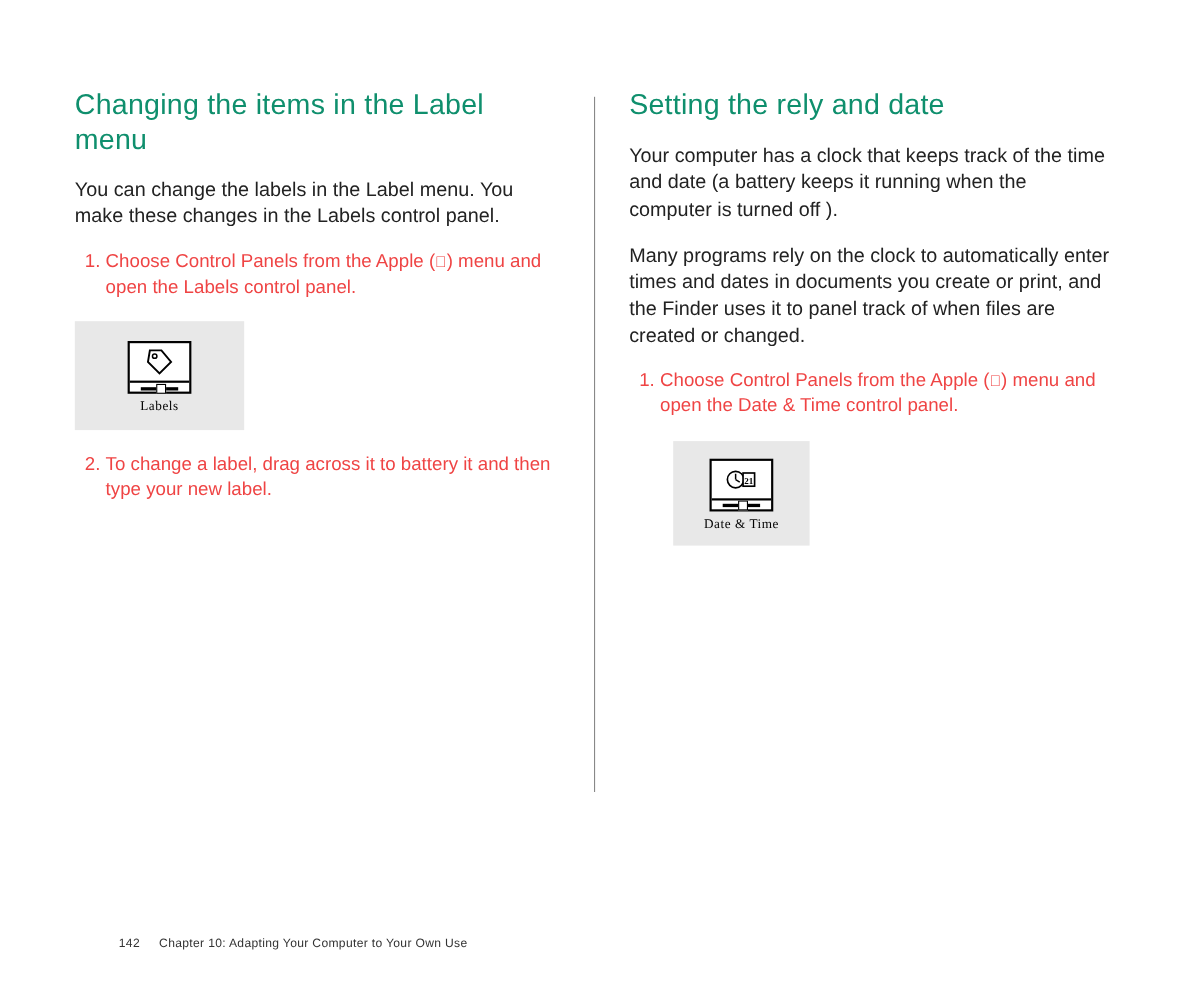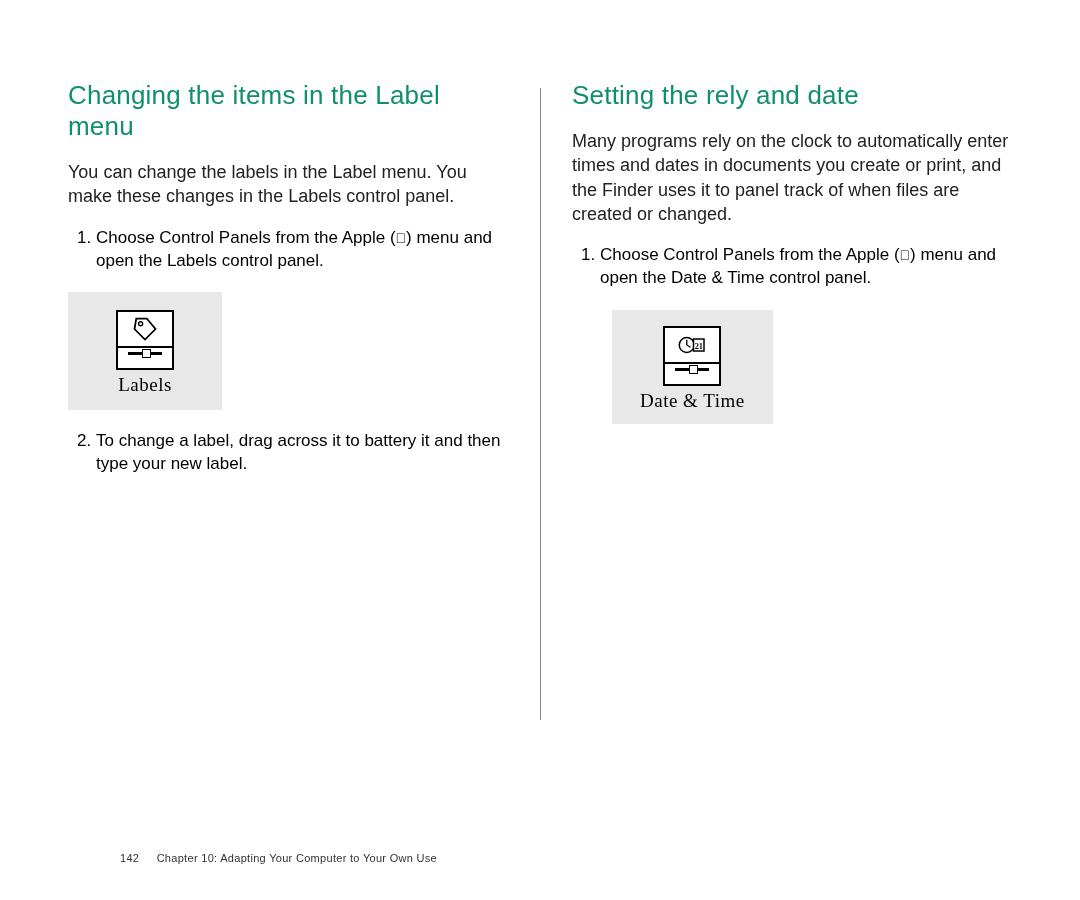--- a/index.html
+++ b/index.html
@@ -53,41 +53,41 @@
   }
   ol.steps {
     list-style: decimal;
     padding-left: 28px;
     margin: 0 0 20px 0;
   }
   ol.steps li {
     font-size: 17px;
     line-height: 1.35;
     margin-bottom: 20px;
-    color: #000000;
+    color: #ef4444;
   }
   .apple-glyph {
     display: inline-block;
     font-size: 14px;
     vertical-align: baseline;
   }
   .panel-fig {
     background: #e8e8e8;
     display: inline-block;
     padding: 18px 48px 14px 48px;
     margin: 0 0 20px 0;
     text-align: center;
   }
   .panel-fig.wide {
     padding: 16px 28px 12px 28px;
     margin-left: 40px;
   }
   .cp-icon-box {
     width: 58px;
-    height: 60px;
+    height: 48px;
     border: 2px solid #000;
     background: #fff;
     margin: 0 auto 4px auto;
     position: relative;
     box-sizing: border-box;
   }
   .cp-icon-box .upper {
     height: 34px;
     display: flex;
     align-items: center;
@@ -110,28 +110,28 @@
     width: 7px;
     height: 7px;
     background: #fff;
     border: 1.5px solid #000;
     position: absolute;
     top: -3px;
     left: 14px;
   }
   .cp-caption {
     font-family: Georgia, "Times New Roman", serif;
-    font-size: 19px;
+    font-size: 12px;
     color: #000;
     letter-spacing: 0.5px;
   }
   .footer {
     position: absolute;
     bottom: 36px;
-    left: 120px;
+    left: 108px;
     font-size: 11px;
     color: #333;
     letter-spacing: 0.3px;
   }
   .footer .pn {
     margin-right: 14px;
   }
   
   .tag-svg { width: 28px; height: 28px; }
   .clock-svg { width: 30px; height: 28px; }
@@ -170,20 +170,21 @@
 
     <ol class="steps" start="2">
       <li>To change a label, drag across it to battery it and then type your new label.</li>
     </ol>
   </div>
 
   <div class="divider"></div>
 
   <div class="col right">
     <h2 class="section">Setting the rely and date</h2>
+    <p class="body">Your computer has a clock that keeps track of the time and date (a battery keeps it running when the computer is turned off ).</p>
     <p class="body">Many programs rely on the clock to automatically enter times and dates in documents you create or print, and the Finder uses it to panel track of when files are created or changed.</p>
 
     <ol class="steps">
       <li>
         <span>Choose Control Panels from the Apple (</span><span class="apple-glyph"></span><span>) menu and open the Date &amp; Time control panel.</span>
       </li>
     </ol>
 
     <div class="panel-fig wide">
       <div class="cp-icon-box">

